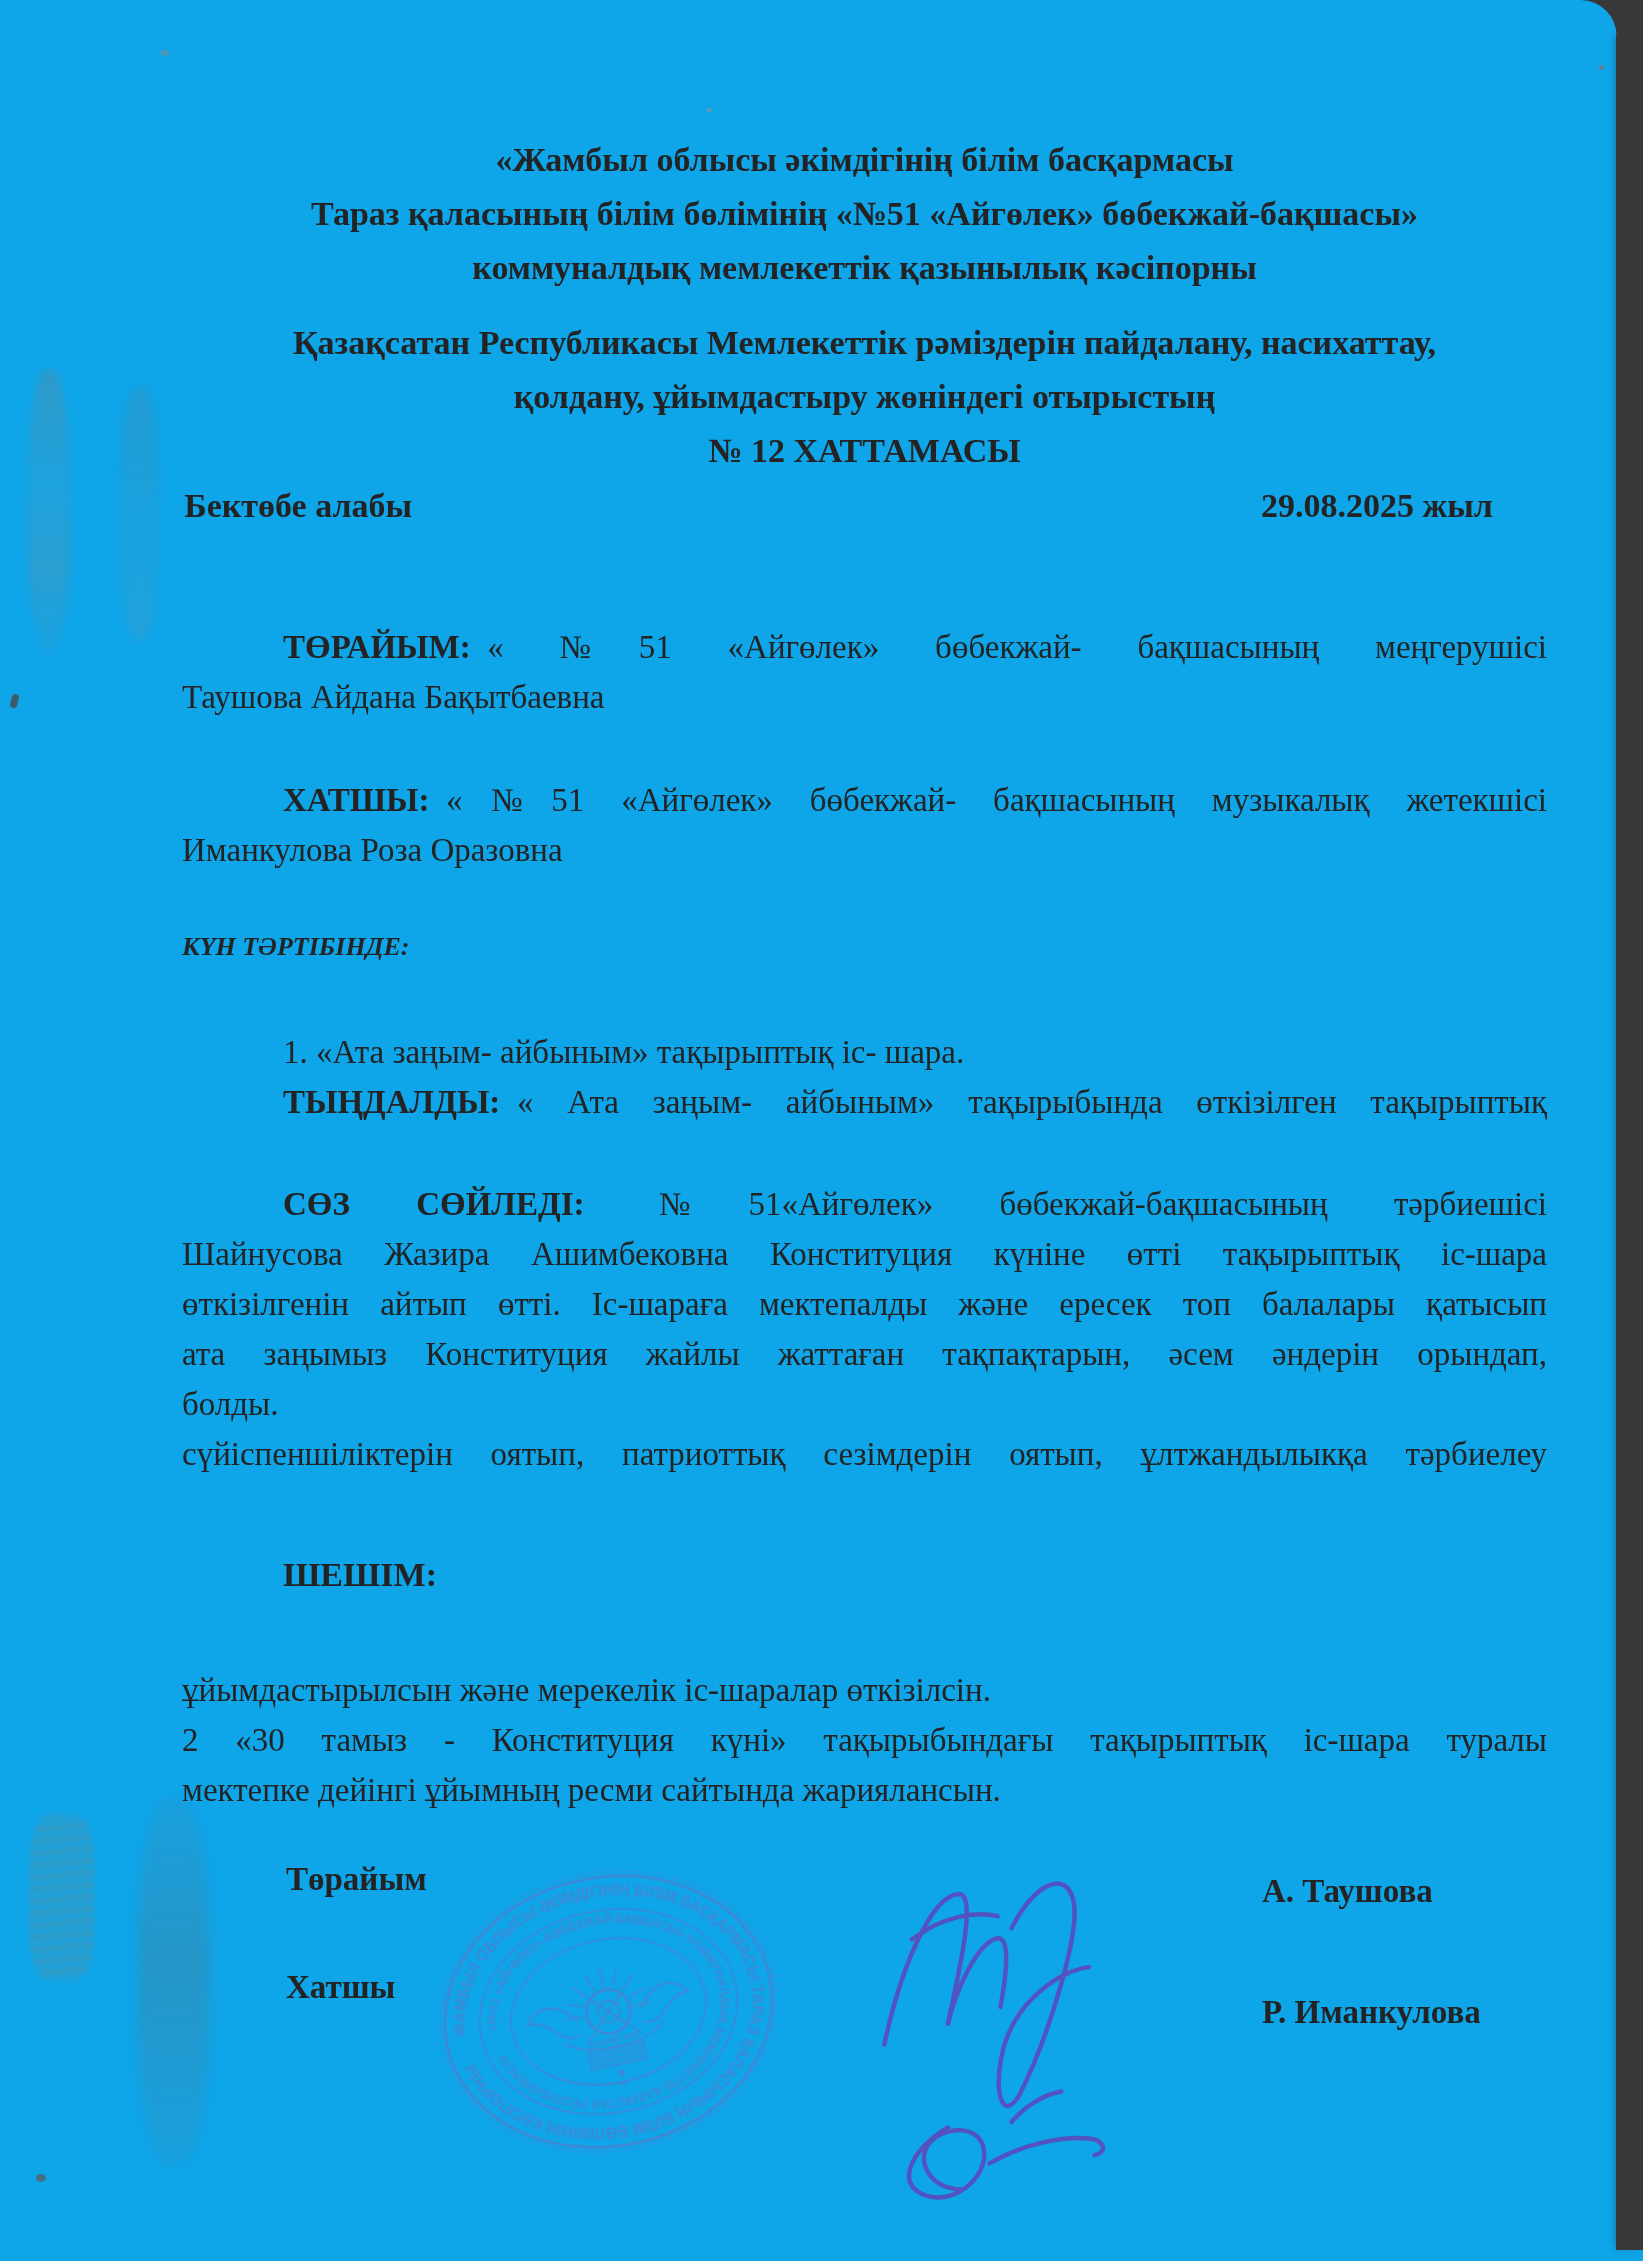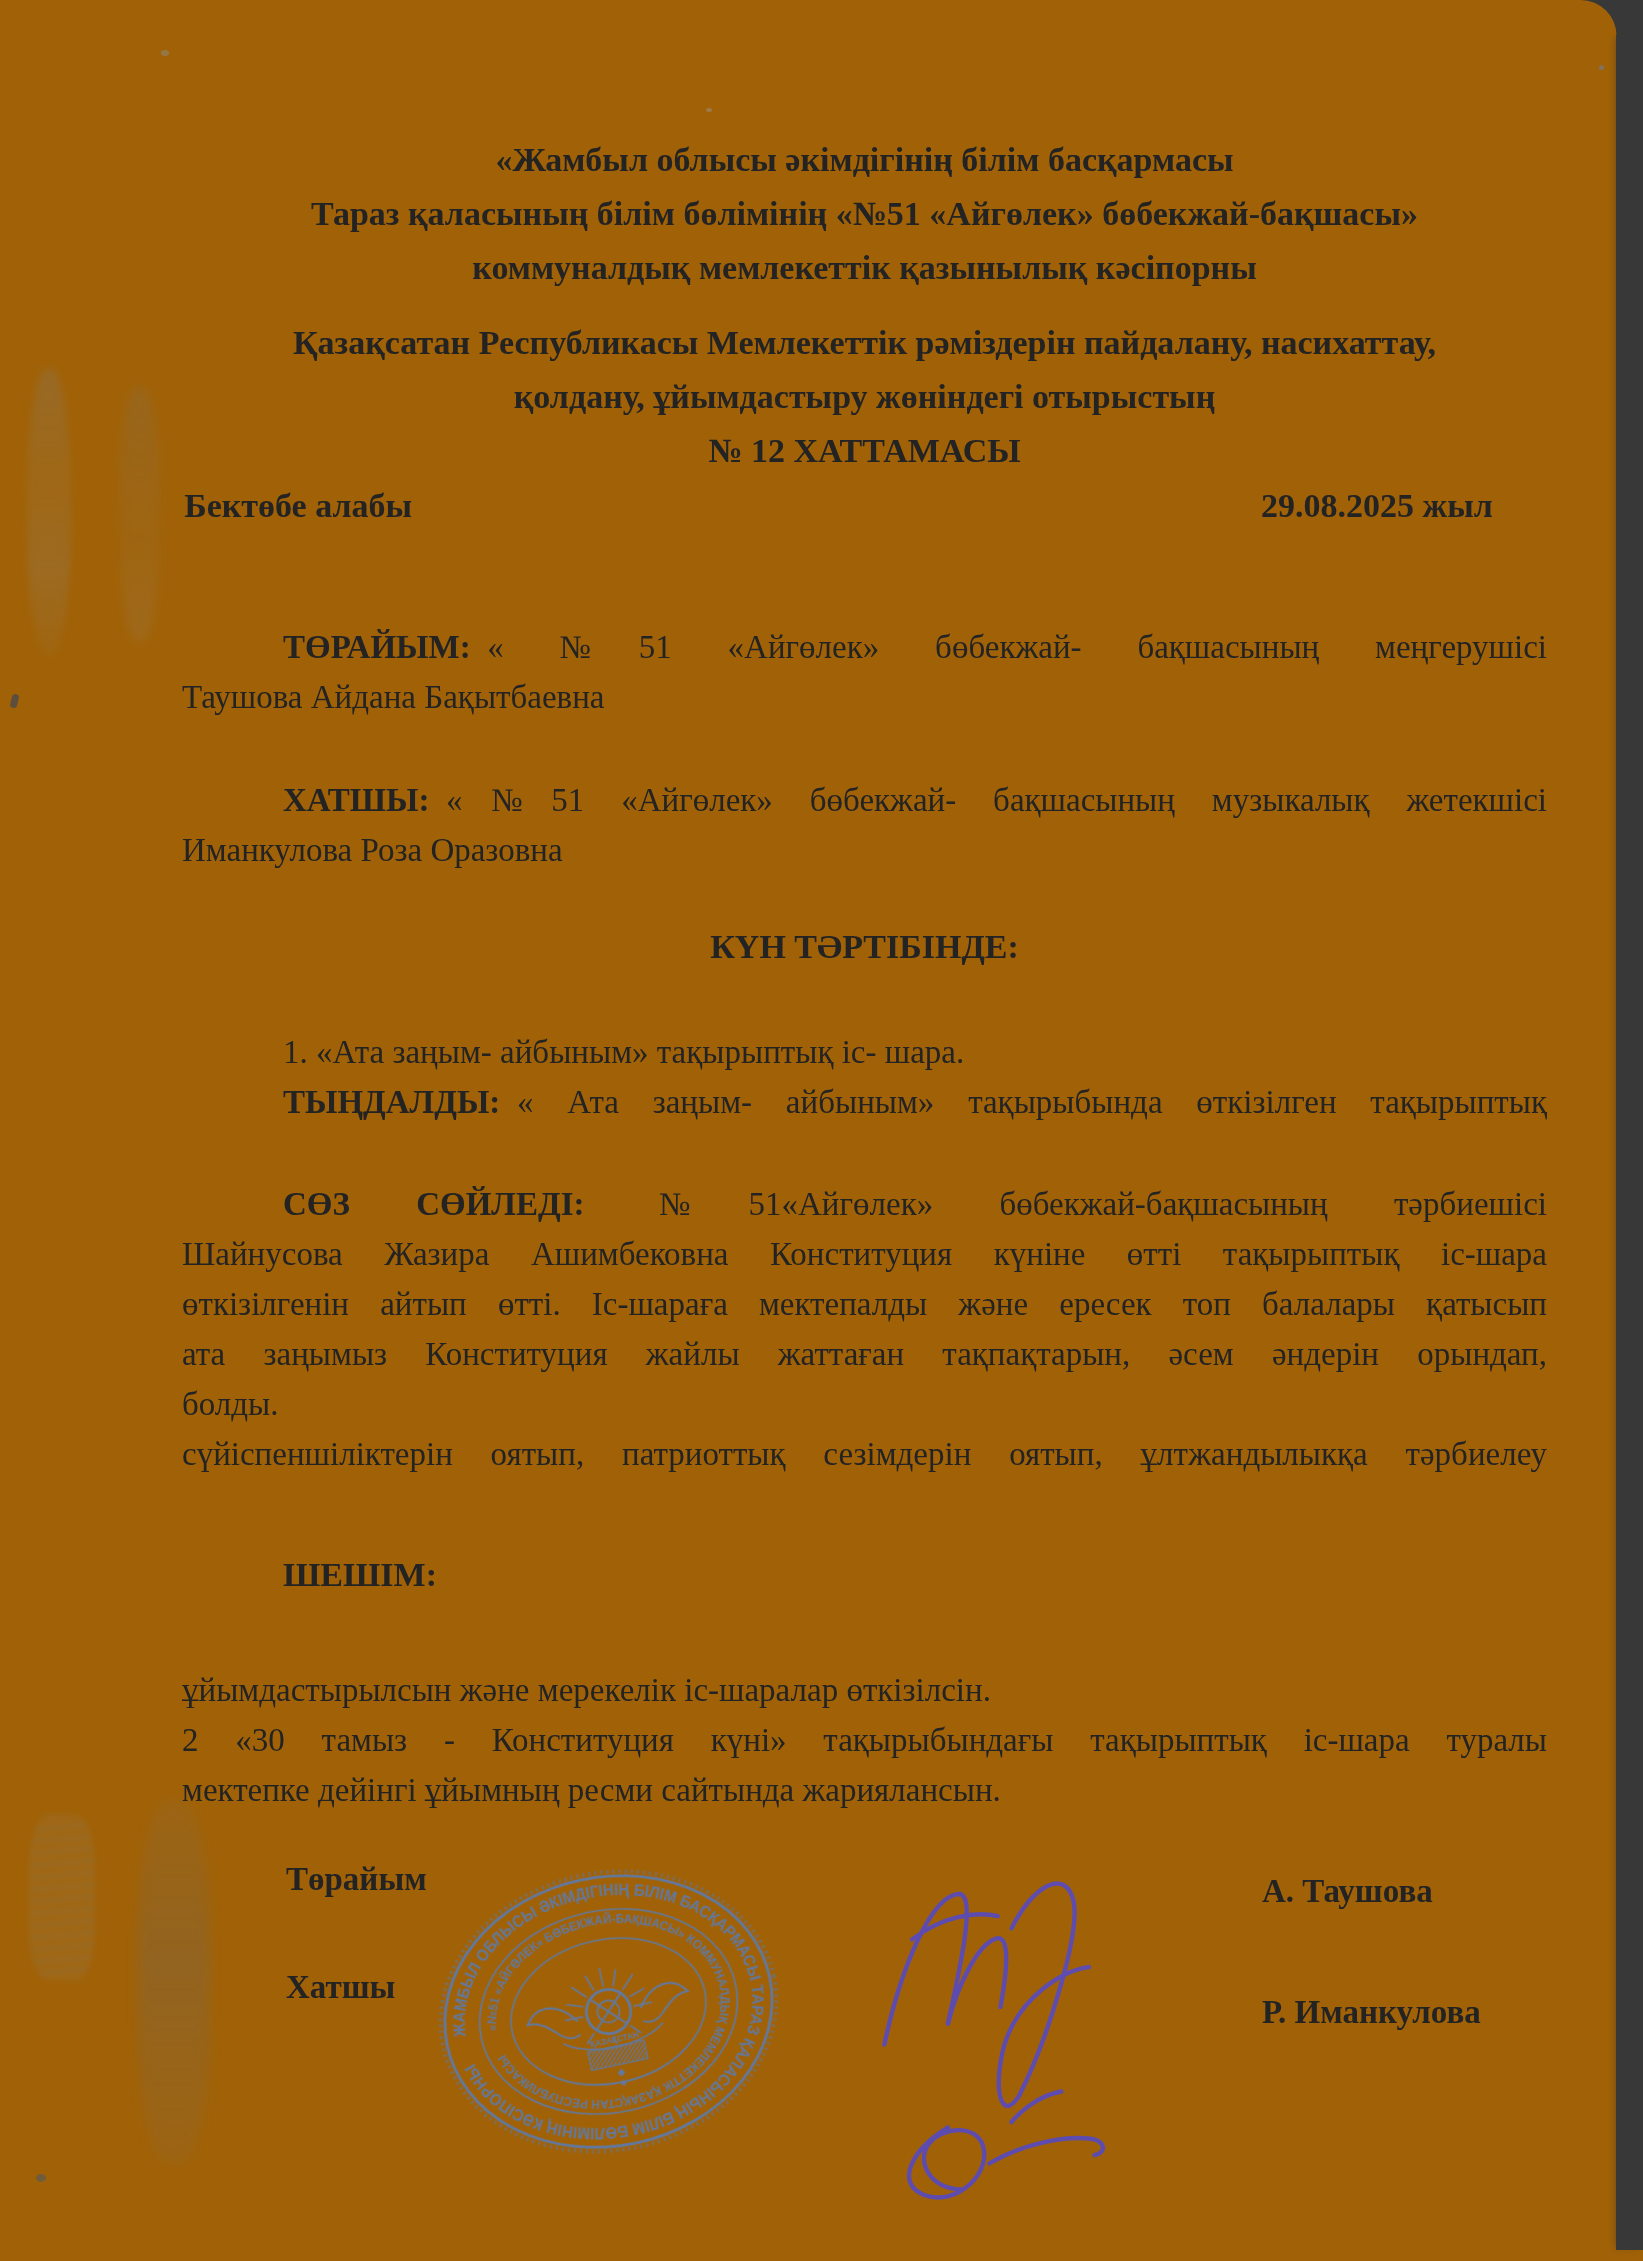--- a/index.html
+++ b/index.html
@@ -1,35 +1,35 @@
 <!DOCTYPE html>
 <html style="font-size:8.8px"><head>
 <meta charset="utf-8">
 <style>
   html,body{margin:0;padding:0;background:#e8e8e4;}
   .page{
     position:relative;
     width:1644px;height:2261px;
-    background:#a16207;
+    background:#0ea5e9;
     overflow:hidden;
     font-family:"Liberation Serif","DejaVu Serif",serif;
     color:#232323;
   }
   .line{font-size:33px;line-height:50px;white-space:normal;}
   .jline{text-align:justify;text-align-last:justify;}
   .indent{padding-left:101px;}
   .head{font-weight:bold;margin-right:16.6px;}
   .titleblock{position:absolute;left:182px;width:1365px;text-align:center;}
   .titleblock .tl{font-size:34px;font-weight:bold;line-height:54px;}
   .metarow{position:absolute;left:182px;width:1365px;height:51px;}
   .metarow .place{position:absolute;left:2.2px;top:0;font-size:34px;font-weight:bold;line-height:50px;}
   .metarow .date{position:absolute;left:1079px;top:0;font-size:34px;font-weight:bold;line-height:50px;}
   .block{position:absolute;left:182px;width:1365px;margin-top:20px;}
-  .center-heading{position:absolute;left:182px;width:1365px;text-align:center;
-    font-size:34px;font-weight:bold;line-height:51px;}
+  .center-heading{position:absolute;left:182px;width:1365px;
+    font-size:26px;font-weight:bold;line-height:51px;font-style:italic;}
   .bold-line{font-size:34px;font-weight:bold;line-height:50px;}
   .sigrow{position:absolute;left:182px;width:1365px;height:52px;}
   .sigrow .lbl{position:absolute;left:104px;top:0;font-size:33px;font-weight:bold;line-height:50px;}
   .sigrow .nm{position:absolute;left:1080px;font-size:33px;font-weight:bold;line-height:50px;}
   .nm1{top:12px;}
   .nm2{top:25.4px;}
   
   .edge-band{position:absolute;right:0;top:35px;width:28px;height:2215px;background:#383838;
     box-shadow:-3.3px 0 6.6px -2.2px rgba(40,40,40,.35);}
   .corner-svg{position:absolute;right:0;top:0;}

